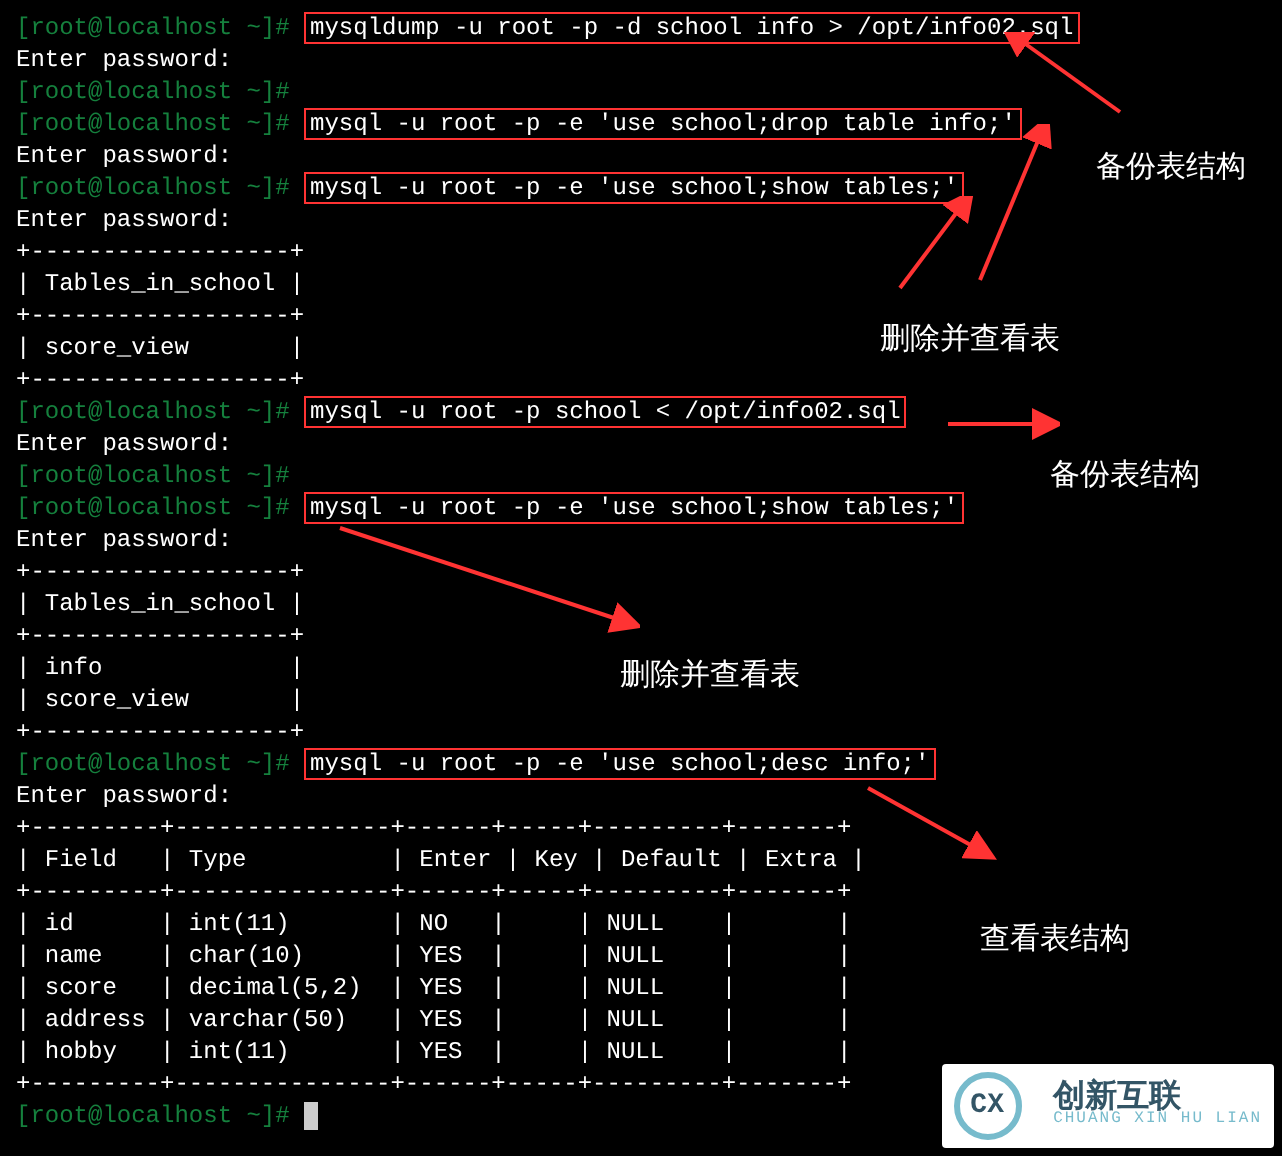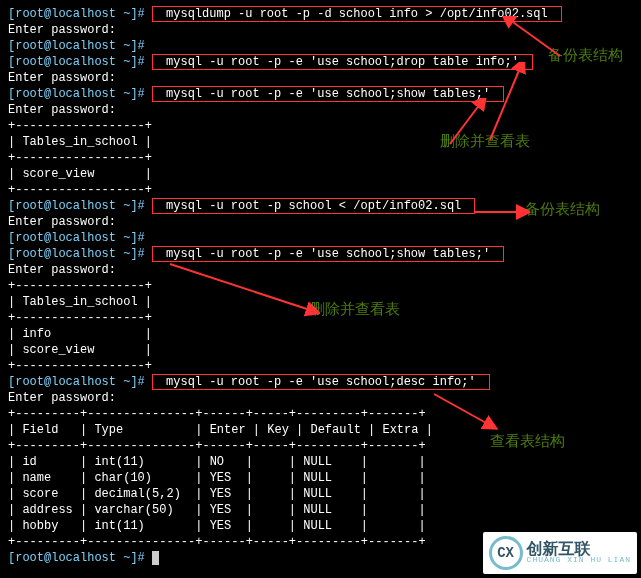--- a/index.html
+++ b/index.html
@@ -12,43 +12,44 @@
     width: 641px;
     height: 578px;
     overflow: hidden;
     position: relative;
   }
   .terminal {
     padding: 6px 8px;
     line-height: 16px;
     white-space: pre;
   }
-  .red { color: #7dd3fc; }
+  .red { color: #15803d; }
   .boxed {
     border: 1.5px solid #f33;
-    padding: 0 13px;
+    padding: 0 2px;
     display: inline;
   }
   .annotation {
     position: absolute;
-    color: #4d7c0f;
+    color: #ffffff;
     font-family: Liberation Serif, serif;
     font-size: 15px;
+    margin-top: 28px;
   }
   .arrow {
     position: absolute;
     pointer-events: none;
   }
   .logo {
     position: absolute;
     right: 4px;
     bottom: 4px;
     display: flex;
     align-items: center;
-    gap: 4px;
+    gap: 16px;
     background: #fff;
     padding: 4px 6px;
     border-radius: 2px;
   }
   .logo-icon {
     width: 28px;
     height: 28px;
     border-radius: 50%;
     border: 3px solid #7bc;
     position: relative;

